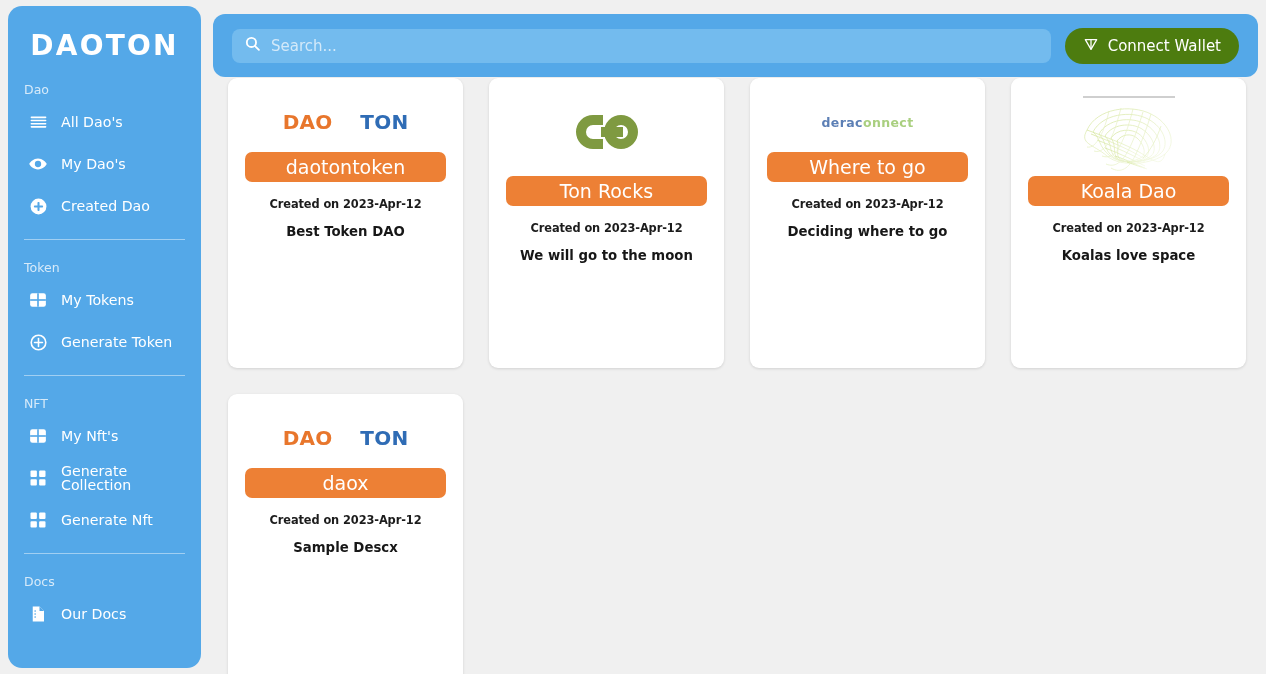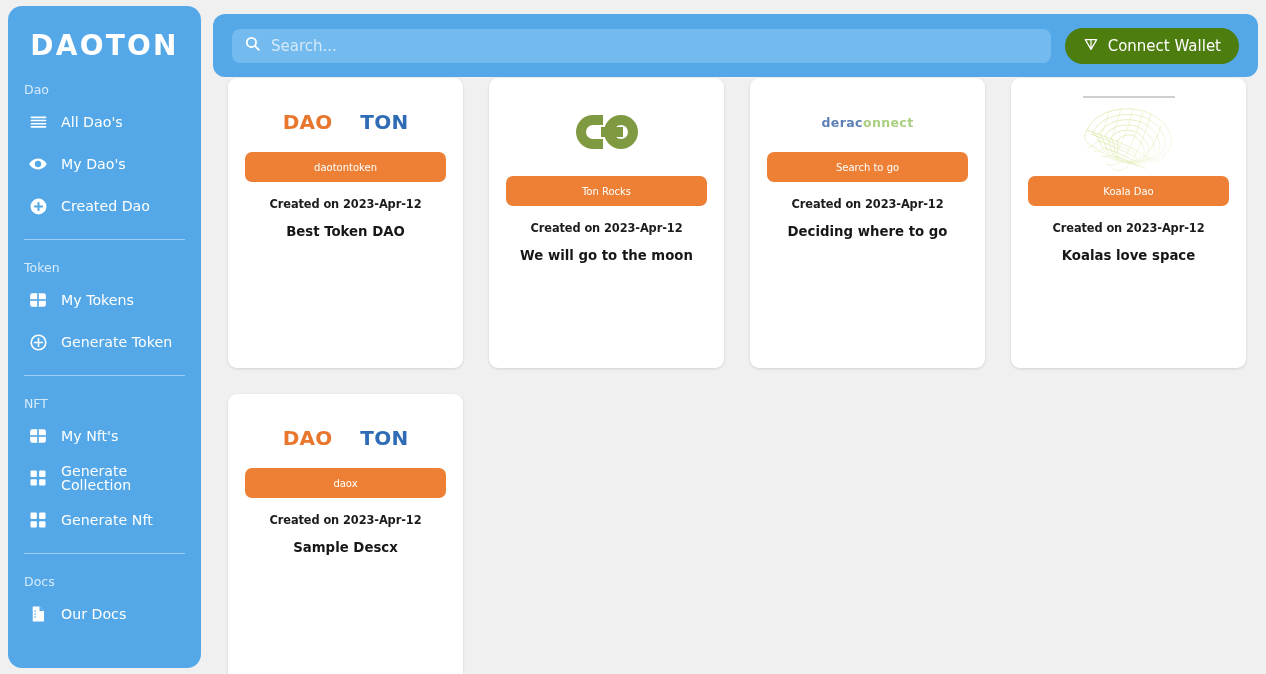--- a/index.html
+++ b/index.html
@@ -135,21 +135,21 @@
   .logo-text .dao { color: #e8762c; }
   .logo-text .ton { color: #2f6cb5; padding-left: 28px; }
 
   .dao-btn {
     width: 100%;
     height: 30px;
     background: #ed8035;
     border: none;
     border-radius: 7px;
     color: #ffffff;
-    font-size: 10px;
+    font-size: 19px;
     display: flex; align-items: center; justify-content: center;
     cursor: pointer;
     flex: 0 0 auto;
     font-family: "DejaVu Sans", "Liberation Sans", sans-serif;
   }
   .created {
     margin-top: 15px;
     font-size: 11.4px;
     font-weight: 700;
     color: #1c1c1c;
@@ -332,21 +332,21 @@
         </svg></span>
         </div>
         <button class="dao-btn">Ton Rocks</button>
         <div class="created">Created on 2023-Apr-12</div>
         <div class="desc">We will go to the moon</div>
       </div>
       <div class="card">
         <div class="logo-wrap">
         <div class="derac"><span class="a">derac</span><span class="c">onnect</span></div>
         </div>
-        <button class="dao-btn">Search to go</button>
+        <button class="dao-btn">Where to go</button>
         <div class="created">Created on 2023-Apr-12</div>
         <div class="desc">Deciding where to go</div>
       </div>
       <div class="card">
         <div class="logo-wrap tall">
         <div class="koala-art">
           <div class="koala-line"></div>
           <svg width="108" height="72" viewBox="0 0 108 72">
             <defs>
                 <linearGradient id="mg" x1="0" y1="0" x2="1" y2="1">

